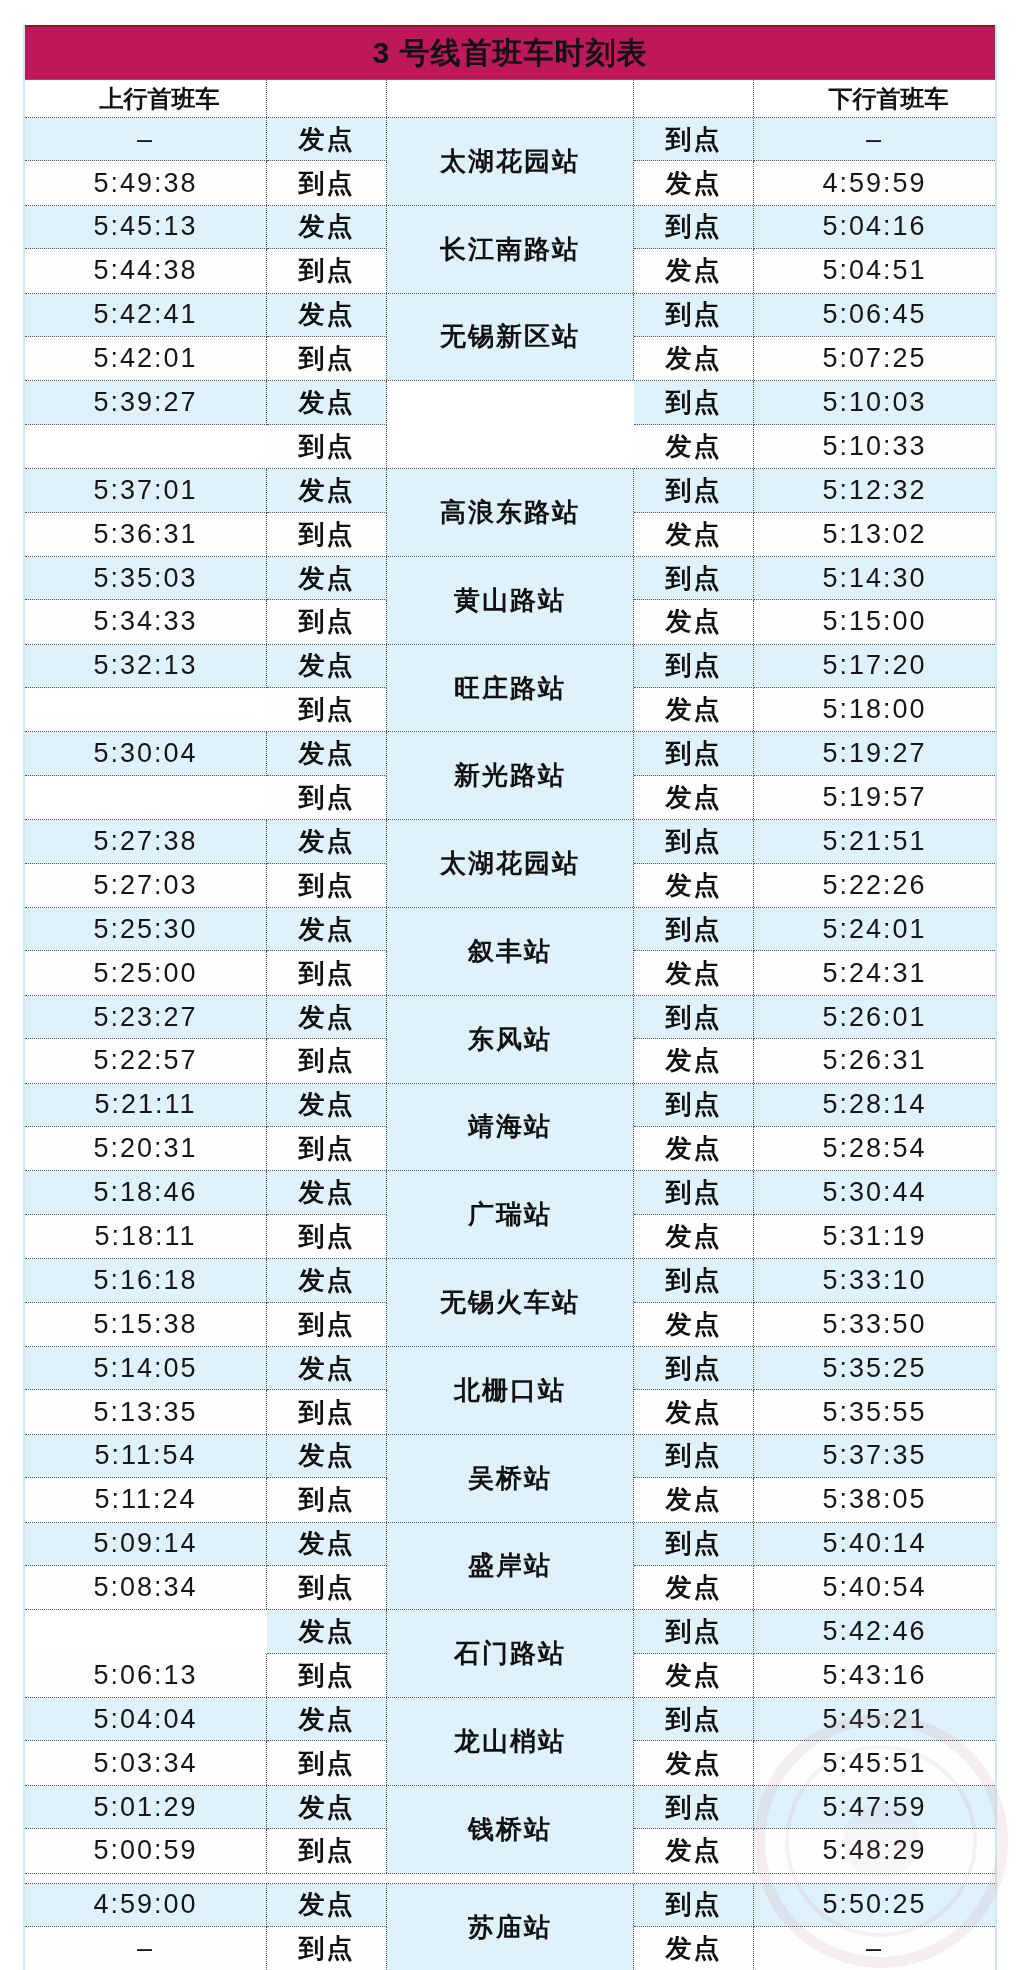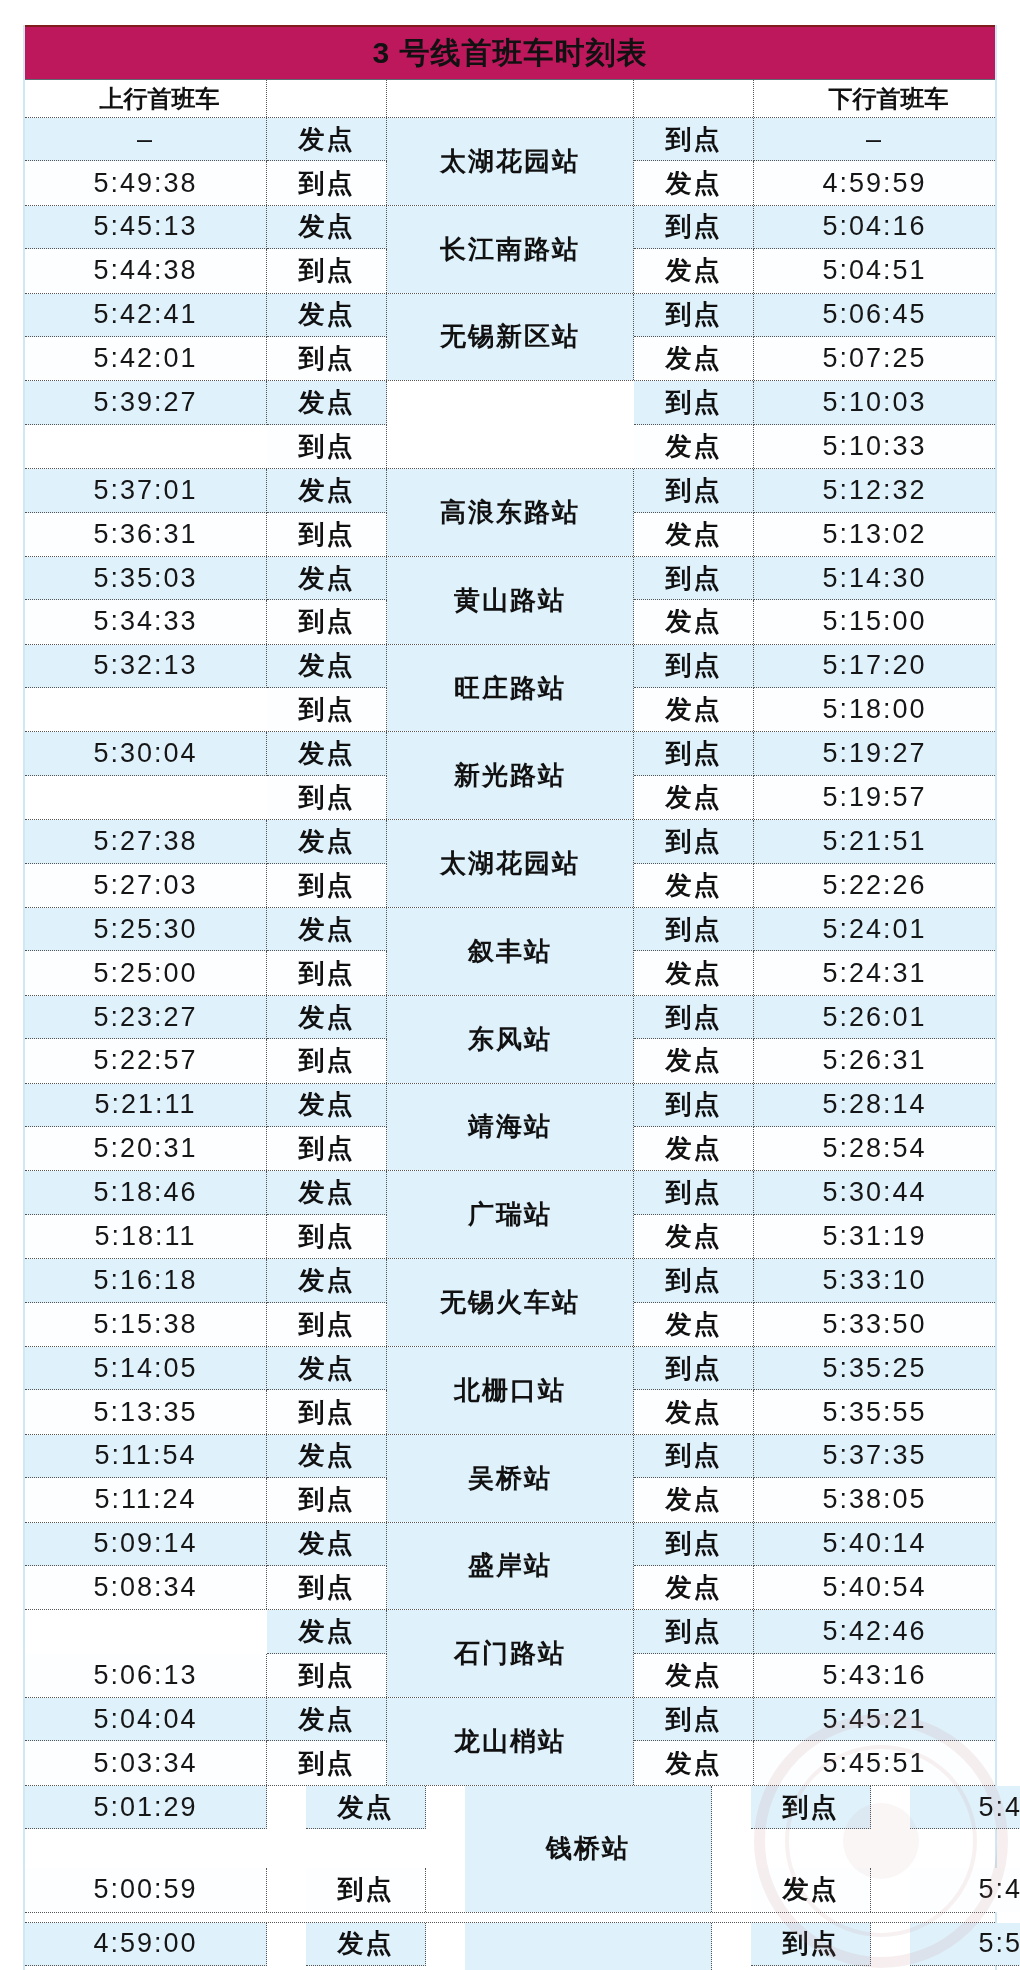--- a/index.html
+++ b/index.html
@@ -24,21 +24,21 @@
   }
   .hdr>div{
     display:flex;align-items:center;justify-content:center;
     font-size:24px;font-weight:bold;border-right:1px dotted #555;margin-left:28px;
   }
   .hdr>div:last-child{border-right:none;}
   .group{
     display:grid;grid-template-columns:242px 120px 247px 120px 241px;
     grid-auto-rows:43.4px;border-bottom:1px dotted #555;
   }
-  .group.nb{border-bottom:none;gap:39px;}
+  .group.nb{border-bottom:none;}
   .cell{display:flex;align-items:center;justify-content:center;overflow:hidden;}
   .c1{grid-column:1}.c2{grid-column:2}.c4{grid-column:4}.c5{grid-column:5}
   .r1{grid-row:1}.r2{grid-row:2}
   .c1,.c2,.c4{border-right:1px dotted #555;}
   .st{
     grid-column:3;grid-row:1 / span 2;background:#dff1fb;
     border-right:1px dotted #555;display:flex;align-items:center;justify-content:center;
     font-weight:bold;font-size:26px;letter-spacing:2px;
   }
   .r1.cell{background:#dff1fb;border-bottom:1px dotted #555;}

